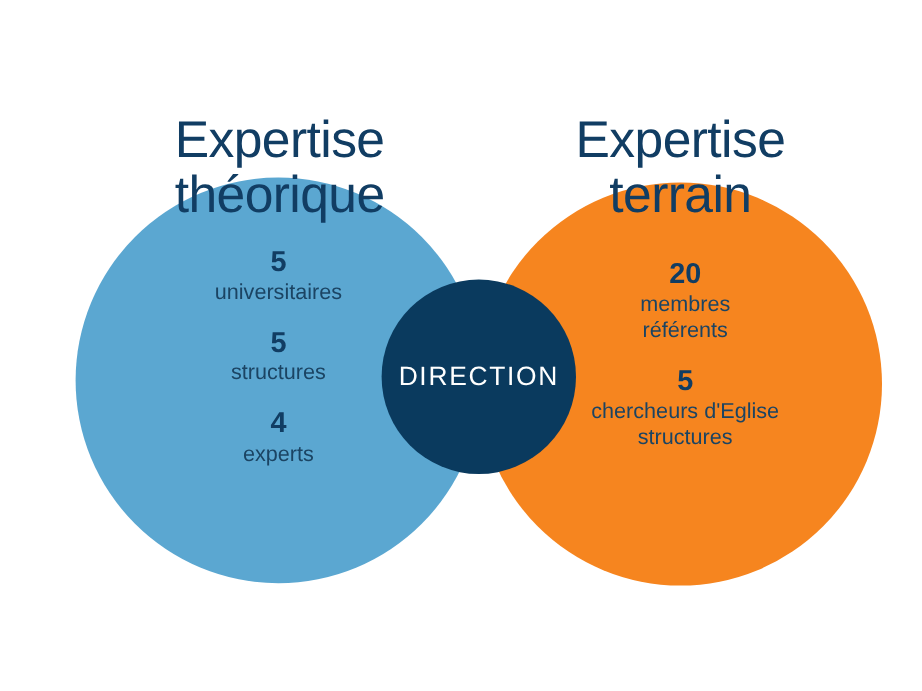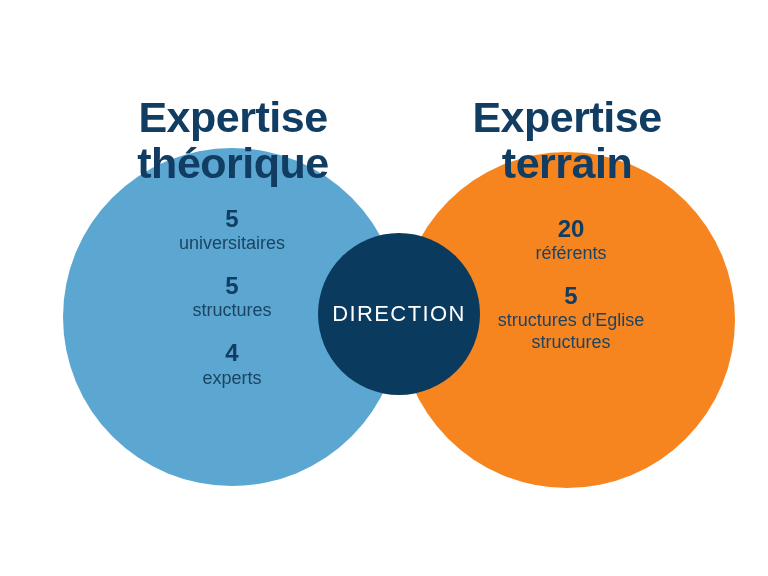--- a/index.html
+++ b/index.html
@@ -58,21 +58,21 @@
     font-weight: 400;
     white-space: nowrap;
     text-align: center;
   }
 
   
   .heading {
     position: absolute;
     color: #113d63;
     font-size: 43px;
-    font-weight: 700;
+    font-weight: 400;
     line-height: 1.07;
     text-align: center;
     letter-spacing: -0.5px;
     z-index: 6;
   }
   #left-heading {
     left: 98px;
     top: 94px;
     width: 270px;
   }
@@ -162,27 +162,28 @@
       </div>
     </div>
 
   </div>
 
   <div class="stats" id="right-stats">
 
     <div class="stat">
       <div class="stat-number">20</div>
       <div class="stat-label">
+        <span class="l">membres</span>
         <span class="l">référents</span>
       </div>
     </div>
 
     <div class="stat">
       <div class="stat-number">5</div>
       <div class="stat-label">
-        <span class="l">structures d'Eglise</span>
+        <span class="l">chercheurs d'Eglise</span>
         <span class="l">structures</span>
       </div>
     </div>
 
   </div>
 
 </div>
 
 </body></html>

